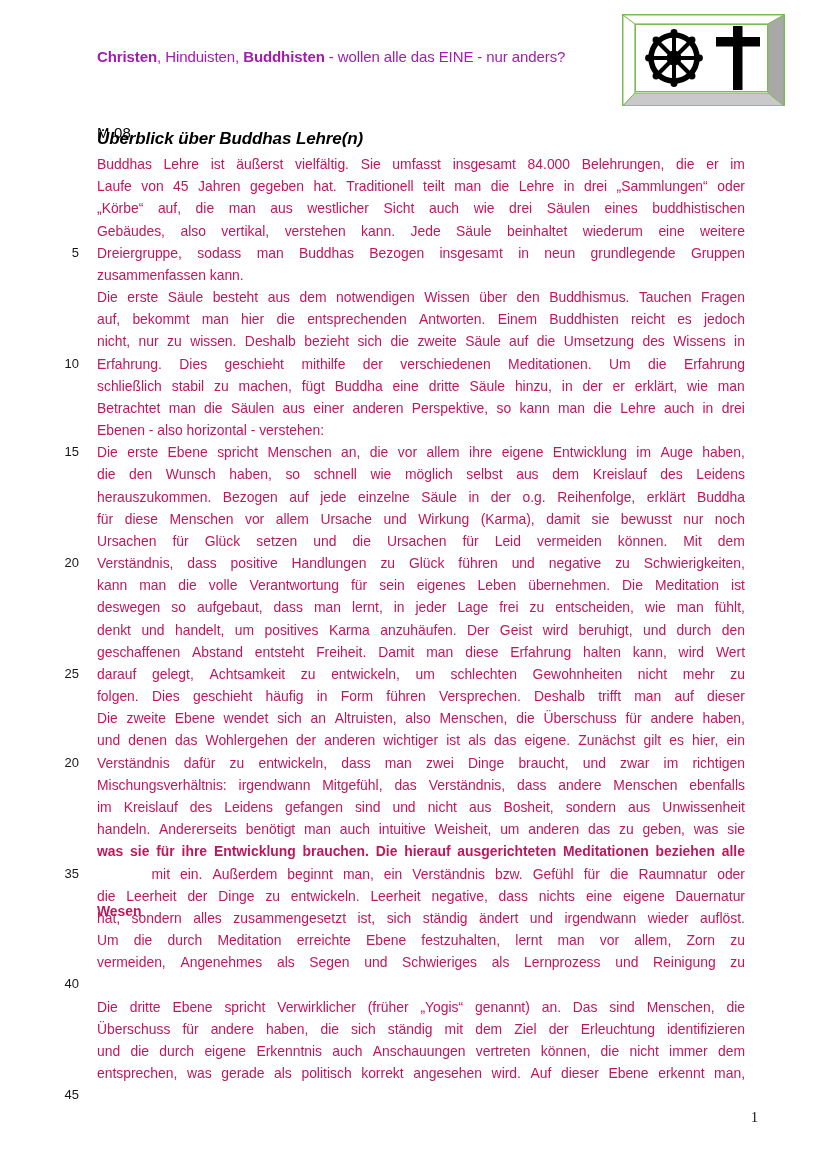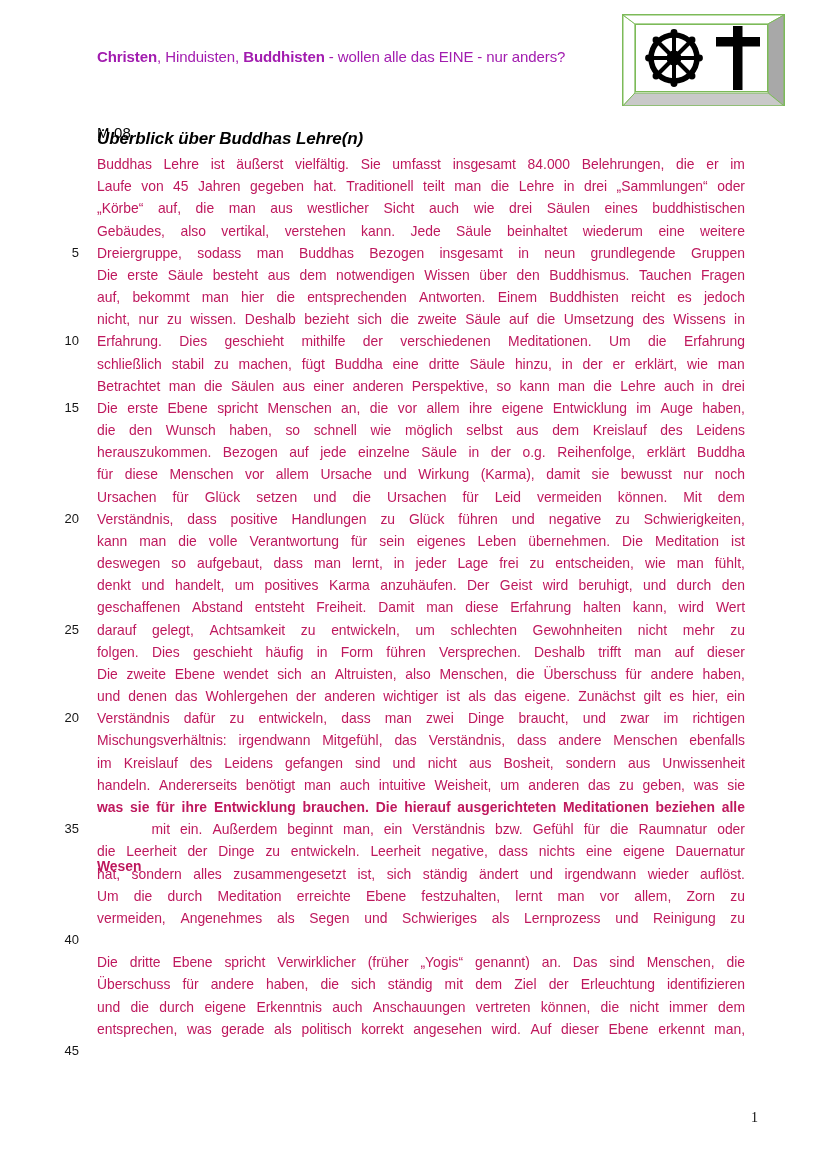--- a/index.html
+++ b/index.html
@@ -282,20 +282,24 @@
           <span>Bezogen</span>
           <span>insgesamt</span>
           <span>in</span>
           <span>neun</span>
           <span>grundlegende</span>
           <span>Gruppen</span>
         </div>
       </div>
       <div class="tline">
         <div class="lineno"></div>
+        <div class="ltext">zusammenfassen kann.</div>
+      </div>
+      <div class="tline">
+        <div class="lineno"></div>
         <div class="ltext just">
           <span>Die</span>
           <span>erste</span>
           <span>Säule</span>
           <span>besteht</span>
           <span>aus</span>
           <span>dem</span>
           <span>notwendigen</span>
           <span>Wissen</span>
           <span>über</span>
@@ -392,20 +396,24 @@
           <span>Perspektive,</span>
           <span>so</span>
           <span>kann</span>
           <span>man</span>
           <span>die</span>
           <span>Lehre</span>
           <span>auch</span>
           <span>in</span>
           <span>drei</span>
         </div>
+      </div>
+      <div class="tline">
+        <div class="lineno"></div>
+        <div class="ltext">Ebenen - also horizontal - verstehen:</div>
       </div>
       <div class="tline">
         <div class="lineno">15</div>
         <div class="ltext just">
           <span>Die</span>
           <span>erste</span>
           <span>Ebene</span>
           <span>spricht</span>
           <span>Menschen</span>
           <span>an,</span>

